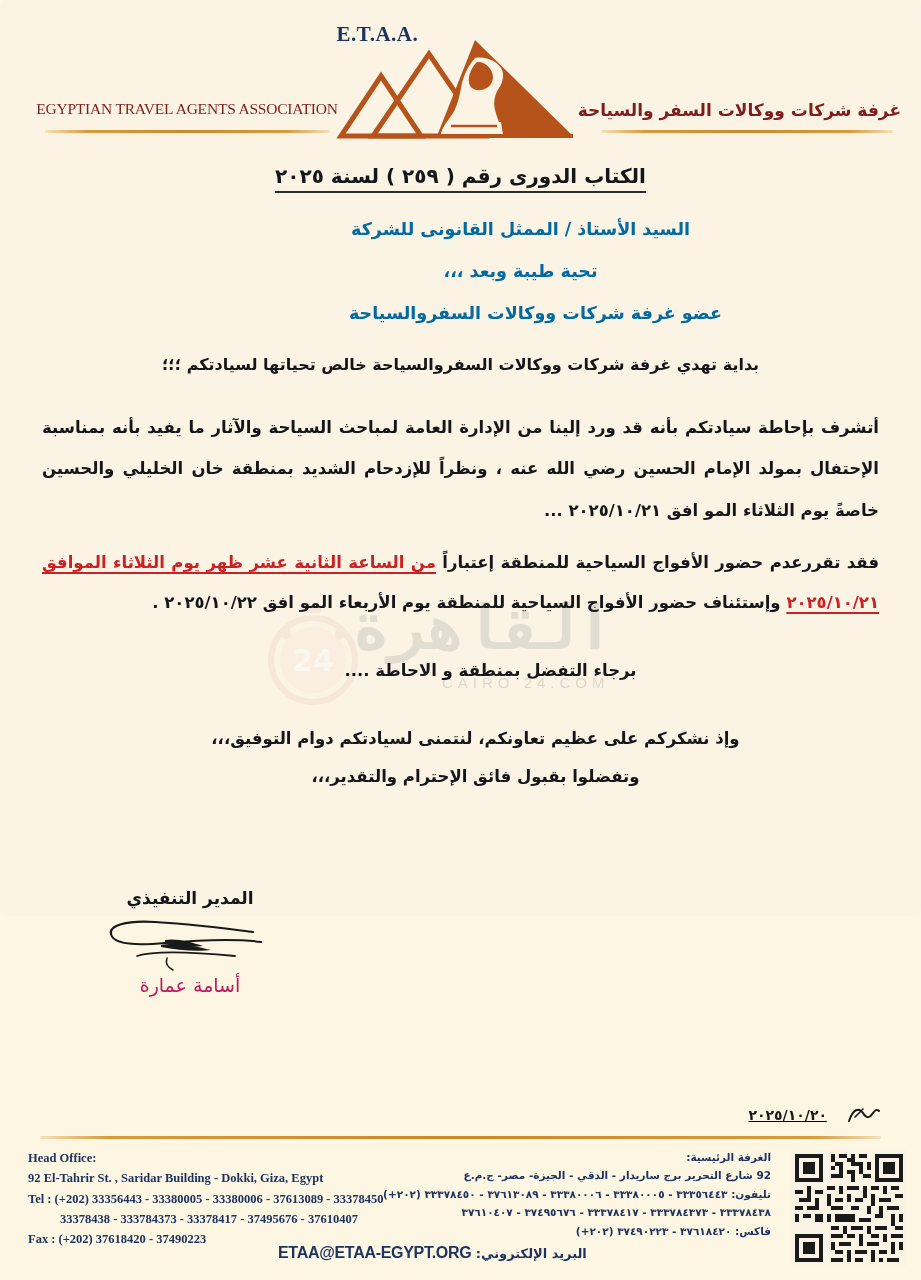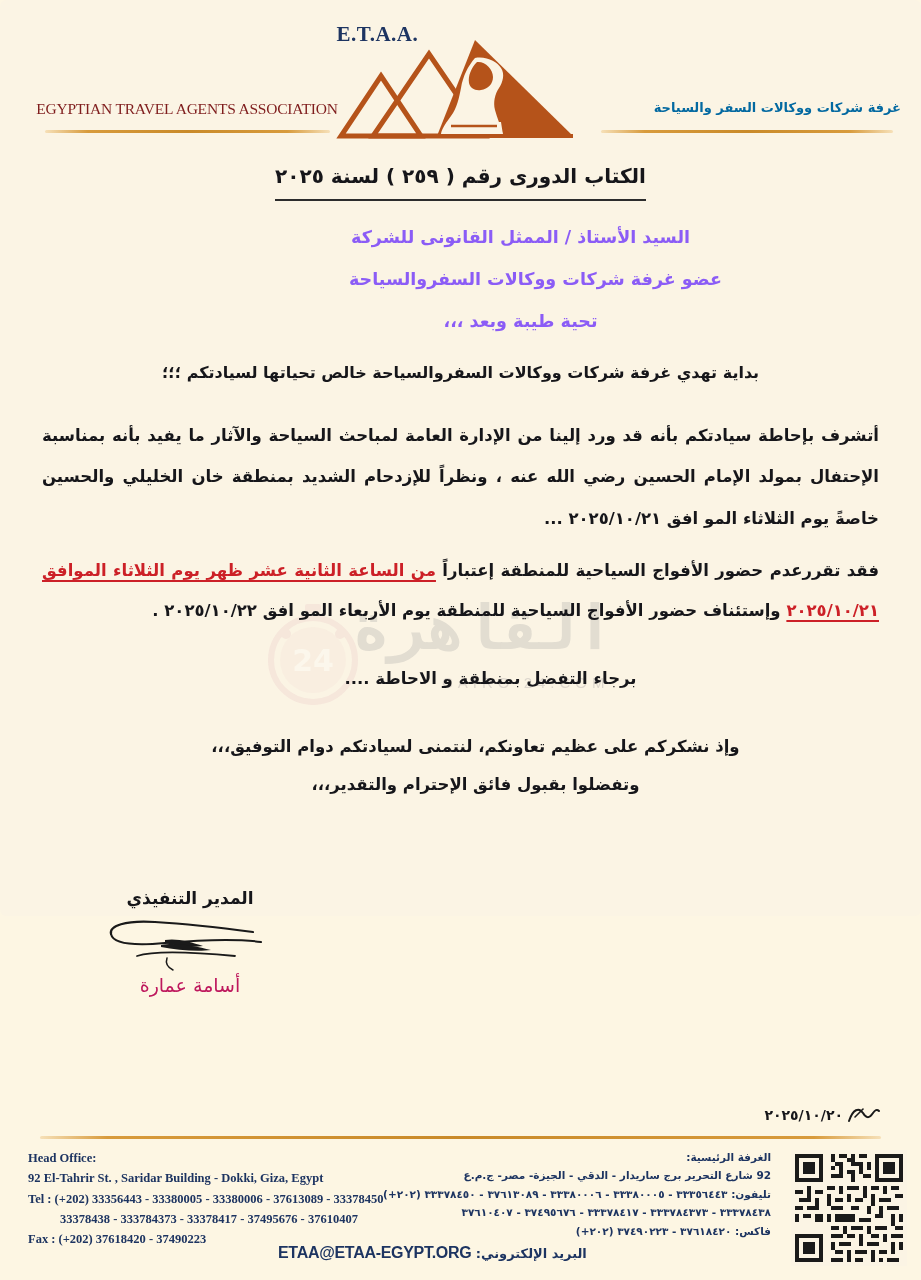--- a/index.html
+++ b/index.html
@@ -40,25 +40,25 @@
     font-size: 15.5px;
     letter-spacing: -0.2px;
     color: #7f1d1d;
     white-space: nowrap;
   }
   .lh-ar {
     position: absolute;
     right: 20px;
     top: 100px;
     width: 310px;
-    text-align: right;
-    font-family: "DejaVu Sans", sans-serif;
-    font-weight: bold;
-    font-size: 13px;
-    color: #0369a1;
+    text-align: left;
+    font-family: "DejaVu Sans", sans-serif;
+    font-weight: bold;
+    font-size: 17px;
+    color: #7f1d1d;
     white-space: nowrap;
   }
   .lh-rule-left {
     position: absolute;
     left: 45px;
     top: 130px;
     width: 285px;
     height: 3px;
     background: linear-gradient(to right, #f6e0b8, #d89b3c 15%, #c98a29 50%, #d89b3c 85%, #f6e0b8);
     border-radius: 2px;
@@ -97,39 +97,39 @@
     text-align: center;
     margin-top: 14px;
   }
   .doc-title {
     display: inline-block;
     font-family: "DejaVu Sans", sans-serif;
     font-weight: bold;
     font-size: 20px;
     color: #16161a;
     border-bottom: 2px solid #2c2c2c;
-    padding-bottom: 11px;
+    padding-bottom: 3px;
     letter-spacing: 0.2px;
   }
 
   
   .body-area {
     position: relative;
     padding: 0 42px;
     margin-top: 26px;
     z-index: 3;
   }
   .addr-block {
     padding-right: 0;
   }
   .addr-line {
     font-family: "DejaVu Sans", sans-serif;
     font-weight: bold;
     font-size: 17.5px;
-    color: #8b5cf6;
+    color: #0369a1;
     text-align: center;
     margin: 0 0 22px 0;
     padding-left: 120px;
   }
   .addr-line.l2 { padding-left: 150px; }
   .addr-line.l3 { padding-left: 120px; }
 
   .para {
     font-family: "DejaVu Sans", sans-serif;
     font-weight: bold;
@@ -209,22 +209,23 @@
     margin-top: 0px;
   }
 
   
   .date-line {
     position: absolute;
     right: 40px;
     top: 1103px;
     display: flex;
     align-items: center;
-    gap: 2px;
+    gap: 18px;
     z-index: 3;
+    text-decoration: underline;
   }
   .date-sig {
     width: 36px;
     height: 24px;
   }
   .date-text {
     font-family: "DejaVu Sans", sans-serif;
     font-size: 14px;
     font-weight: bold;
     color: #16161a;
@@ -397,22 +398,22 @@
       </svg>
     </div>
     <div class="wm-text">القاهرة</div>
     <div class="wm-sub">CAIRO 24.COM</div>
   </div>
 
   <div class="body-area">
 
     <div class="addr-block">
       <p class="addr-line l1">السيد الأستاذ / الممثل القانونى للشركة</p>
+      <p class="addr-line l3">تحية طيبة وبعد ،،،</p>
       <p class="addr-line l2">عضو غرفة شركات ووكالات السفروالسياحة</p>
-      <p class="addr-line l3">تحية طيبة وبعد ،،،</p>
     </div>
 
     <p class="para greet">بداية تهدي غرفة شركات ووكالات السفروالسياحة خالص تحياتها لسيادتكم ؛؛؛</p>
 
     <p class="para justified">أتشرف بإحاطة سيادتكم بأنه قد ورد إلينا من الإدارة العامة لمباحث السياحة والآثار ما يفيد بأنه بمناسبة الإحتفال بمولد الإمام الحسين رضي الله عنه ، ونظراً للإزدحام الشديد بمنطقة خان الخليلي والحسين خاصةً يوم الثلاثاء المو افق ٢٠٢٥/١٠/٢١ ...</p>
 
     <p class="para redpara">
       <span>فقد تقررعدم حضور الأفواج السياحية للمنطقة إعتباراً </span><span class="hl">من الساعة الثانية عشر ظهر يوم الثلاثاء الموافق ٢٠٢٥/١٠/٢١</span><span> وإستئناف حضور الأفواج السياحية للمنطقة يوم الأربعاء المو افق ٢٠٢٥/١٠/٢٢ .</span>
     </p>
 

